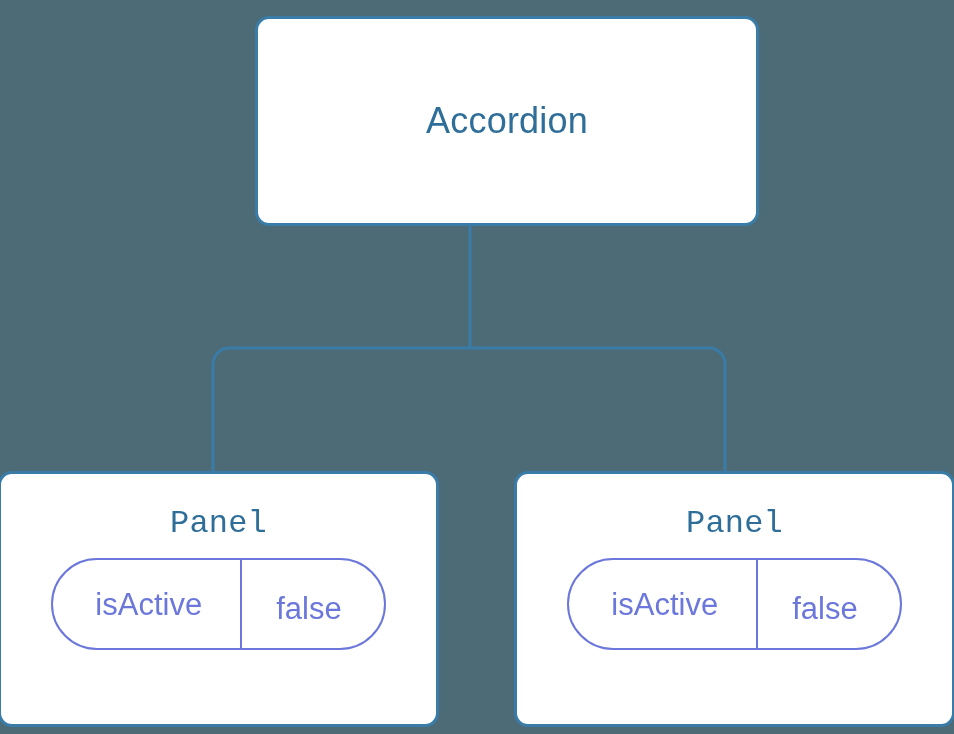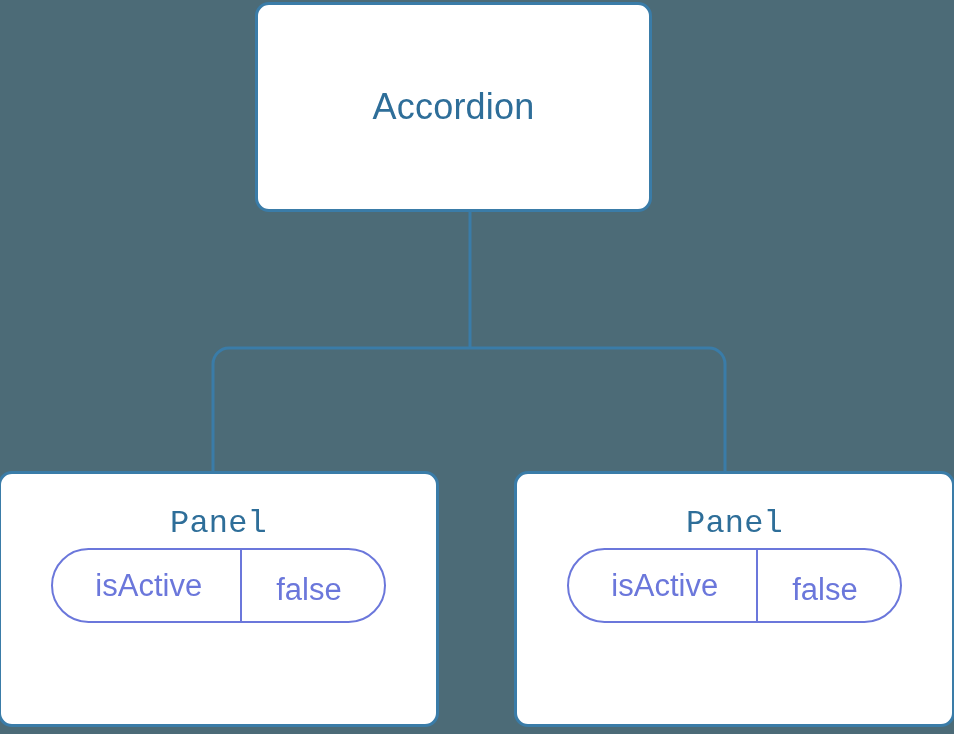--- a/index.html
+++ b/index.html
@@ -37,22 +37,22 @@
     border: 3px solid #3A7CA8;
     border-radius: 14px;
     box-sizing: border-box;
     display: flex;
     flex-direction: column;
     align-items: center;
   }
 
   .node-root {
     left: 255px;
-    top: 2px;
-    width: 397px;
+    top: 16px;
+    width: 504px;
     height: 210px;
     justify-content: center;
   }
 
   .node-child {
     width: 441px;
     height: 256px;
     top: 471px;
     padding-top: 34px;
   }
@@ -66,26 +66,26 @@
     letter-spacing: 0.2px;
     white-space: nowrap;
   }
   .node-child .node-title {
     font-size: 32px;
     font-family: Liberation Mono, monospace;
   }
 
   
   .state-pill {
-    margin-top: 8px;
+    margin-top: 18px;
     display: flex;
     align-items: stretch;
     border: 2px solid #6B77DB;
     border-radius: 999px;
-    height: 75px;
+    height: 92px;
     box-sizing: border-box;
     background: transparent;
     overflow: hidden;
   }
   .pill-key, .pill-val {
     display: flex;
     align-items: center;
     justify-content: center;
     color: #6B77DB;
     font-size: 31px;

